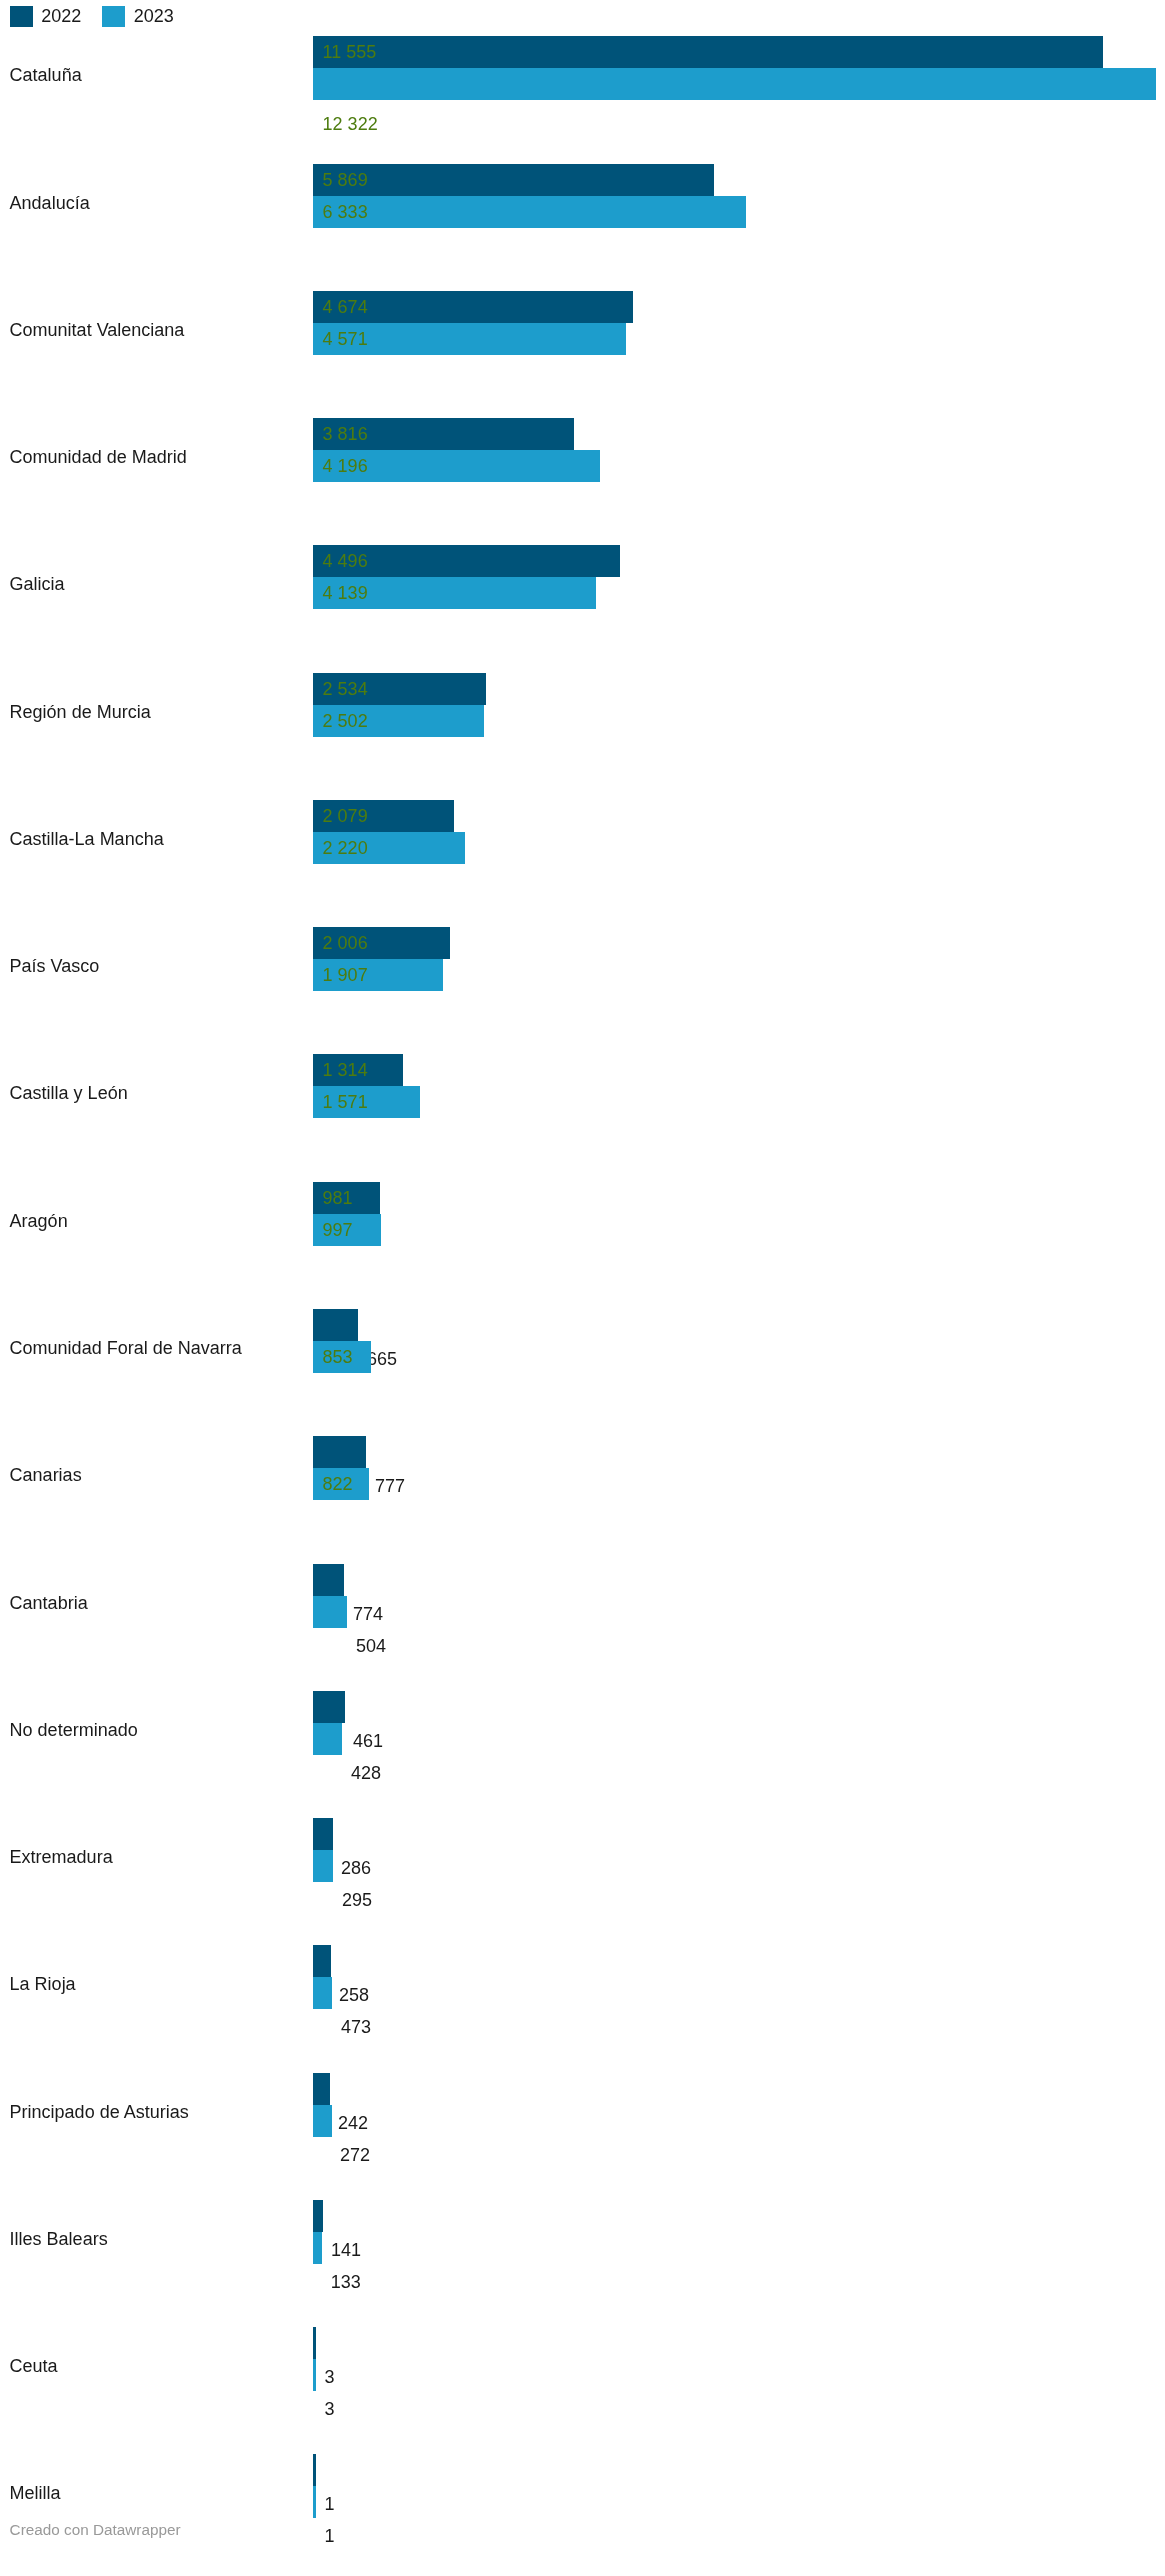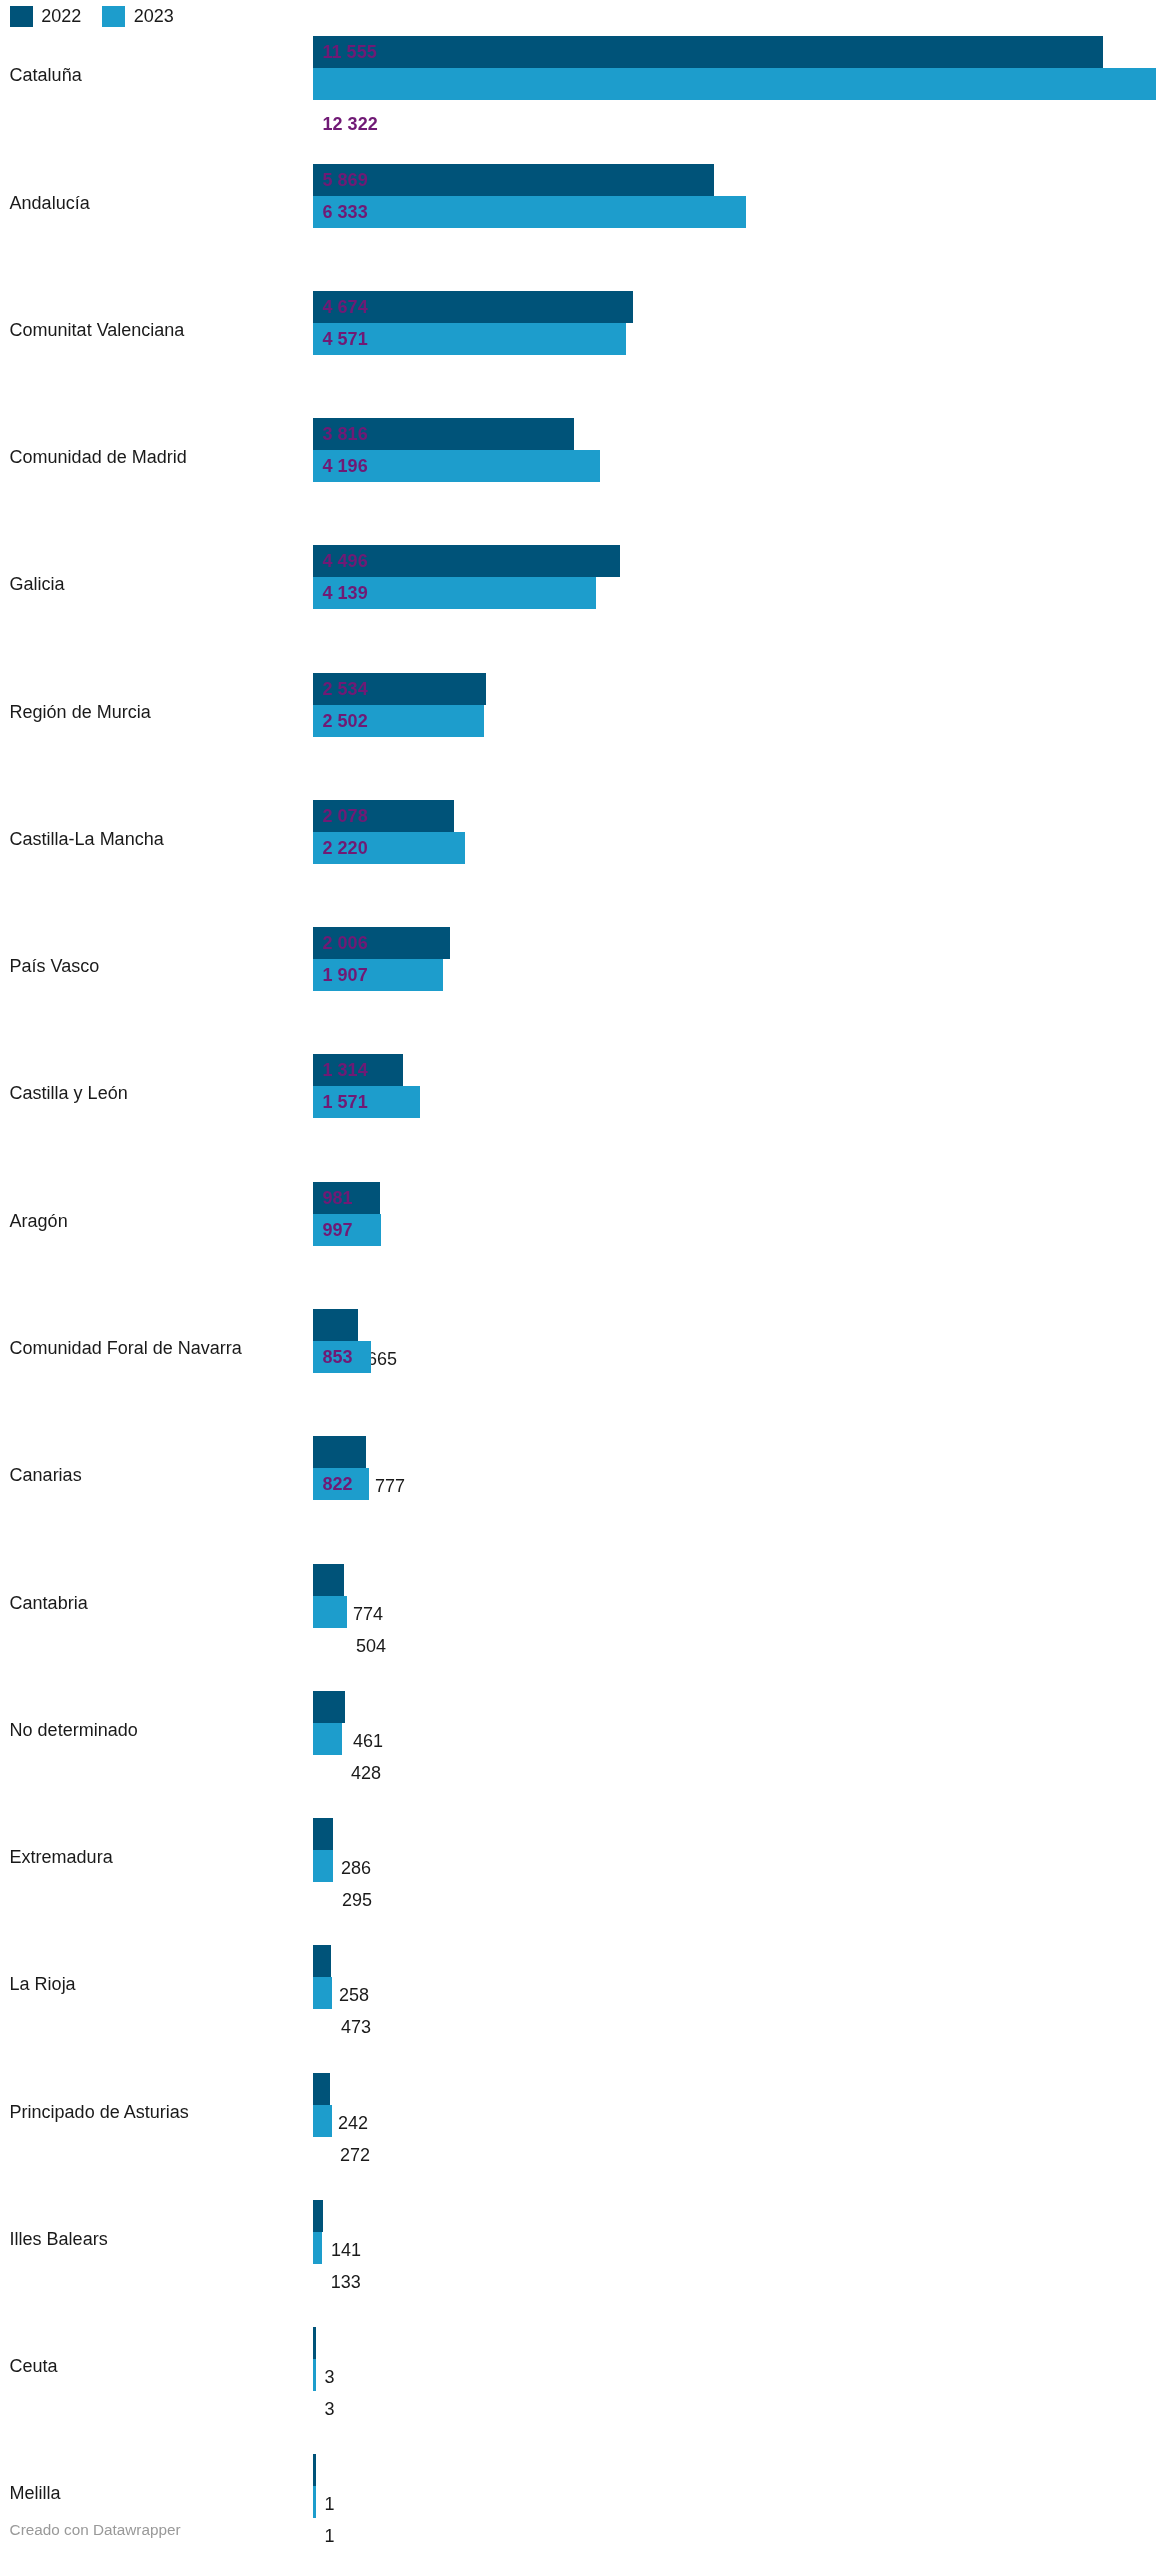--- a/index.html
+++ b/index.html
@@ -28,21 +28,21 @@
   .bars{position:absolute;left:313px;top:0;}
   .bar-wrap{position:relative;height:32px;}
   .bar{
     position:absolute;left:0;top:0;height:32px;
     display:block;
   }
   .bar-val{
     position:absolute;top:0;height:32px;line-height:32px;
     font-size:18px;white-space:nowrap;
   }
-  .bar-val.inside{color:#701a75;font-weight:bold;}
+  .bar-val.inside{color:#4d7c0f;}
   .bar-val.outside{color:#1a1a1a;margin-top:34px;}
 
   
   .footer{
     position:absolute;left:9.6px;top:2522px;
     font-size:15.3px;color:#999999;line-height:1;
   }
 </style>
 </head>
 <body>
@@ -137,21 +137,21 @@
             <div class="bar" title="Región de Murcia 2023: 2 502" style="width: 171px; background: rgb(29, 157, 204);"></div>
             <div class="bar-val inside" style="left: 9.6px;">2 502</div>
           </div>
         </div>
       </div>
       <div class="row" style="top: 800px;">
         <div class="row-label" style="top: 29px;">Castilla-La Mancha</div>
         <div class="bars">
           <div class="bar-wrap">
             <div class="bar" title="Castilla-La Mancha 2022: 2 055" style="width: 141px; background: rgb(0, 83, 121);"></div>
-            <div class="bar-val inside" style="left: 9.6px;">2 078</div>
+            <div class="bar-val inside" style="left: 9.6px;">2 079</div>
           </div>
           <div class="bar-wrap">
             <div class="bar" title="Castilla-La Mancha 2023: 2 220" style="width: 152px; background: rgb(29, 157, 204);"></div>
             <div class="bar-val inside" style="left: 9.6px;">2 220</div>
           </div>
         </div>
       </div>
       <div class="row" style="top: 927px;">
         <div class="row-label" style="top: 29px;">País Vasco</div>
         <div class="bars">

